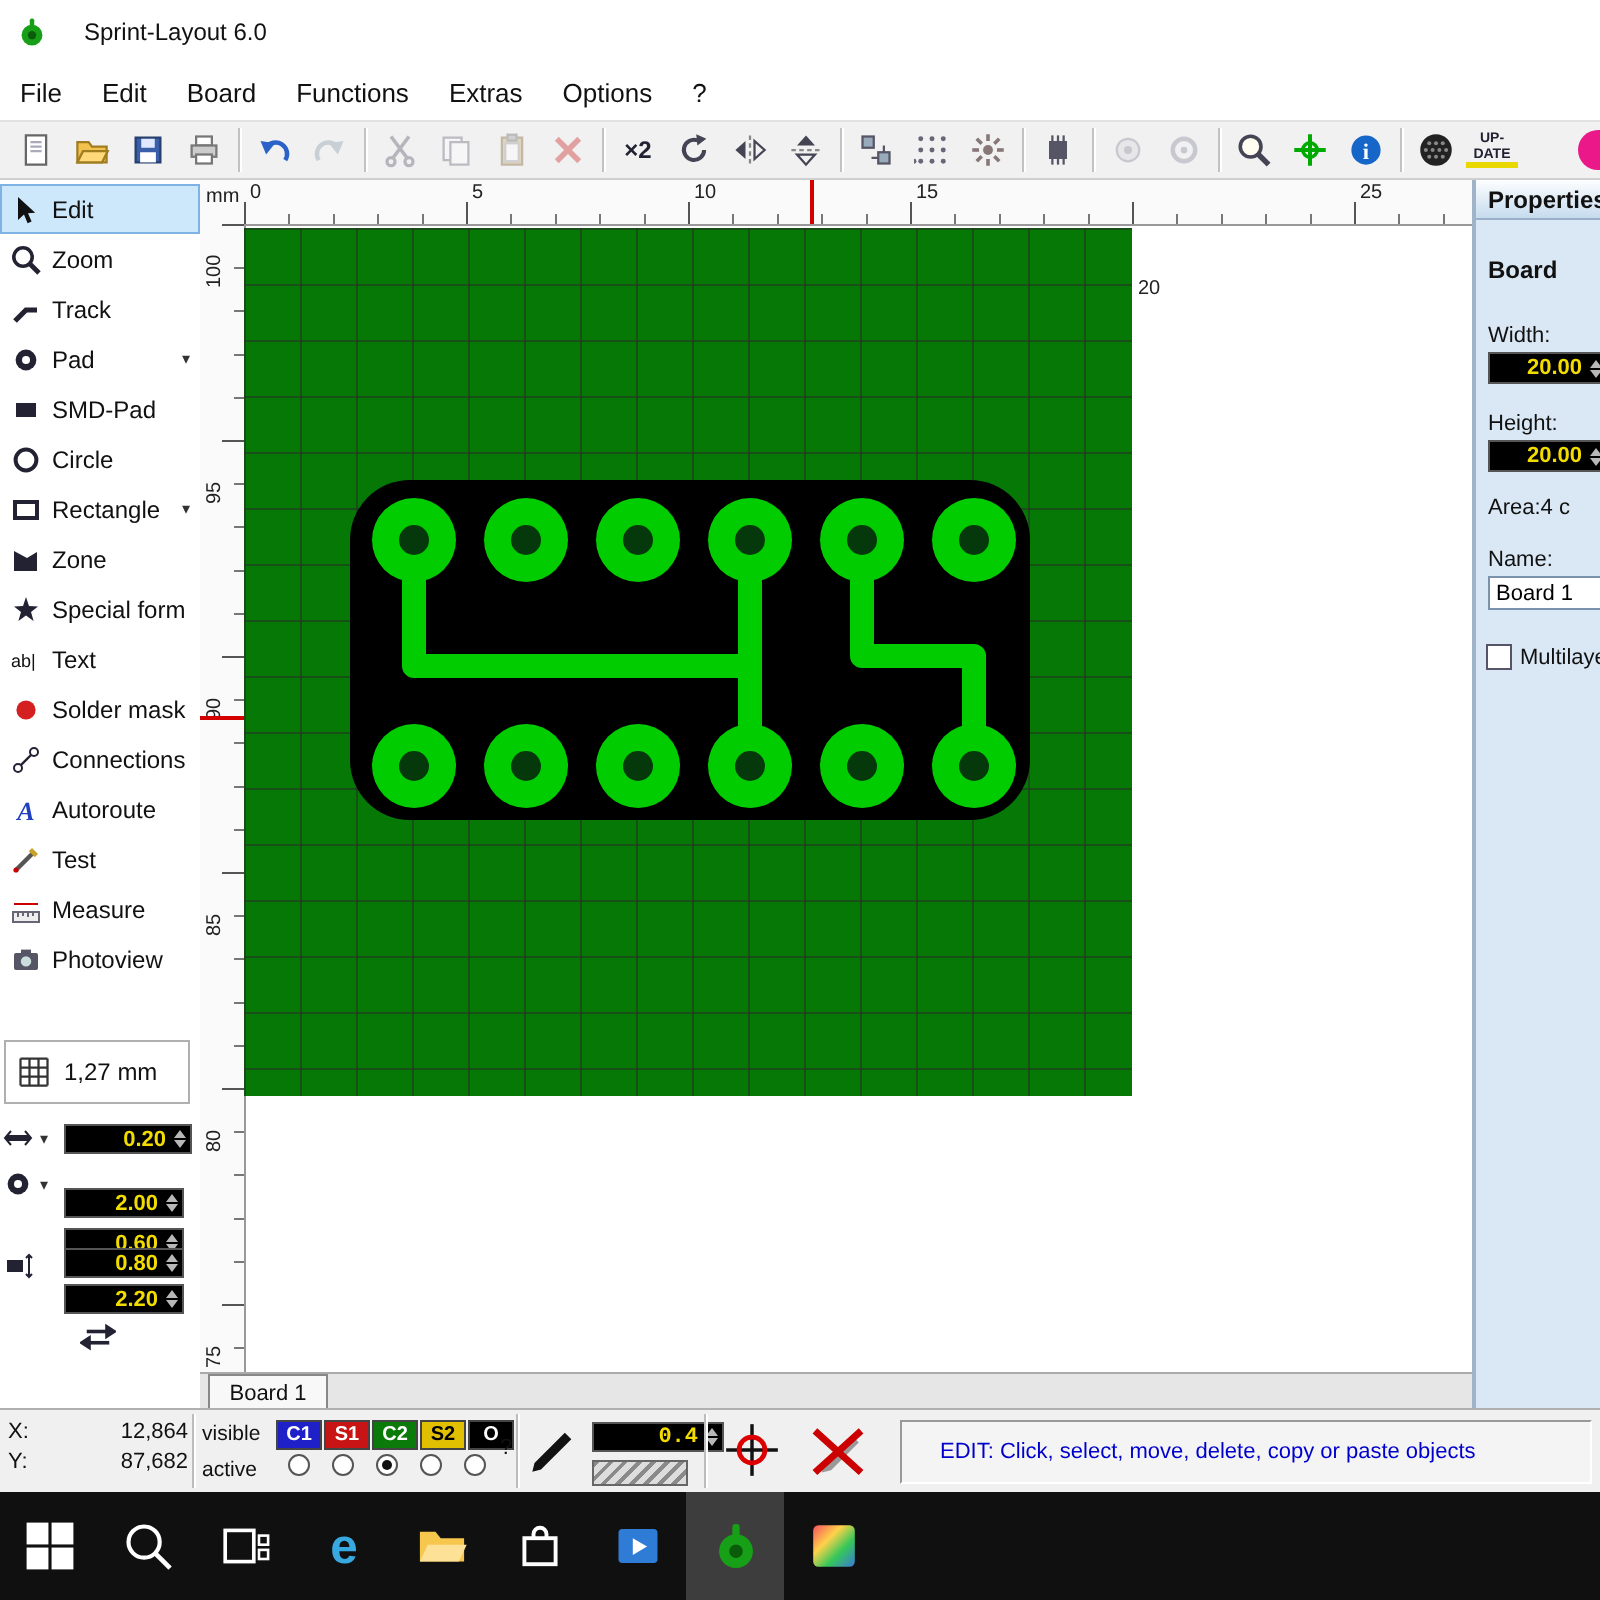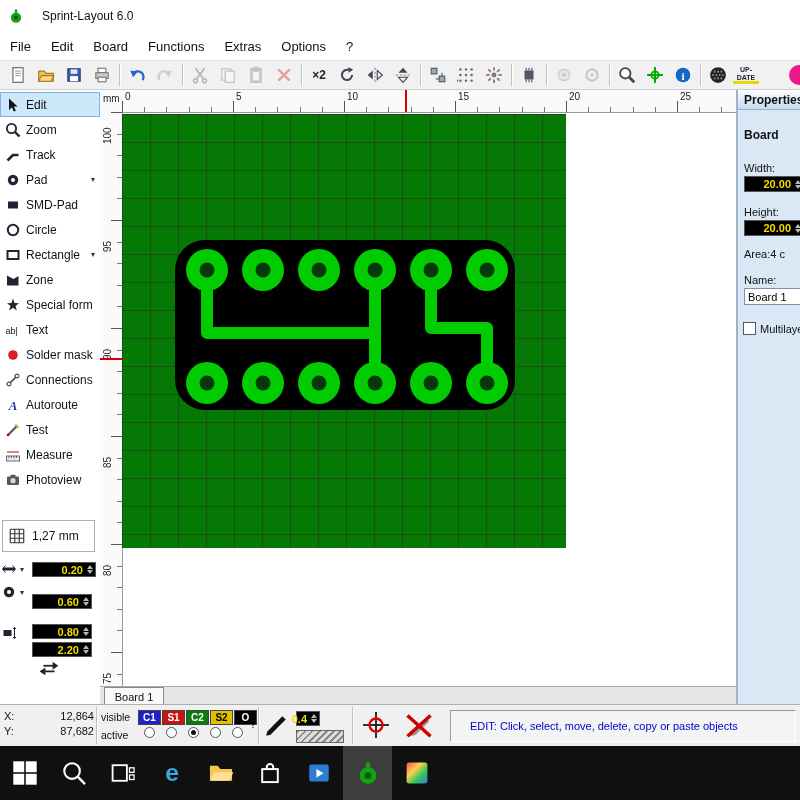--- a/index.html
+++ b/index.html
@@ -98,21 +98,21 @@
   .sb-lab{position:absolute;left:101px;font-size:10.5px;}
   .chips{position:absolute;left:138px;top:5px;display:flex;}
   .chip{width:21px;height:13px;margin-right:1px;font-size:10px;font-weight:bold;text-align:center;
         line-height:13px;border:1px solid #444;}
   .radios{position:absolute;left:138px;top:22px;display:flex;}
   .rwrap{width:22px;display:flex;justify-content:center;}
   .radio{width:11px;height:11px;border-radius:50%;border:1px solid #555;background:#fff;box-sizing:border-box;}
   .radio.checked::after{content:"";display:block;width:5px;height:5px;border-radius:50%;background:#111;margin:2px;}
   .sb-help{position:absolute;left:250px;top:13px;}
   .sb-icon{position:absolute;}
-  .sb-track{left:296px;top:6px;width:24px;height:15px;}
+  .sb-track{left:296px;top:6px;width:66px;height:15px;font-family:Liberation Mono, monospace;}
   .hatch{position:absolute;left:296px;top:25px;width:46px;height:11px;border:1px solid #666;
          background:repeating-linear-gradient(135deg,#8a8a8a 0 2px,#ddd 2px 5px);}
   .sb-msg{position:absolute;left:450px;top:5px;right:4px;height:30px;background:#f4f4f4;
           border:1px solid #999;border-right-color:#fff;border-bottom-color:#fff;
           color:#0000cc;display:flex;align-items:center;padding-left:19px;white-space:nowrap;overflow:hidden;}
 
   
   .taskbar{position:absolute;left:0;top:746px;width:800px;height:54px;background:#101010;display:flex;}
   .tslot{width:49px;height:54px;display:flex;align-items:center;justify-content:center;}
   .tslot.active{background:#3d3d3d;}
@@ -575,21 +575,21 @@
       </svg>
     </span>
     <span class="darr" style="left: 20px; top: 30px;">▾</span>
     <div class="nfield" style="left: 32px; top: 36px; width: 60px; height: 15px;">
       <span>2.00</span>
       <span class="spin">
         <i class="up"></i>
         <i class="dn"></i>
       </span>
     </div>
-    <div class="nfield" style="left: 32px; top: 36px; width: 60px; height: 15px;">
+    <div class="nfield" style="left: 32px; top: 56px; width: 60px; height: 15px;">
       <span>0.60</span>
       <span class="spin">
         <i class="up"></i>
         <i class="dn"></i>
       </span>
     </div>
     <span class="icon" style="position: absolute; left: 1px; top: 67px;">
       <svg width="16" height="16" viewBox="0 0 16 16">
         <rect x="2.5" y="5" width="8" height="6" fill="#223"></rect>
         <g stroke="#223" fill="none">
@@ -625,21 +625,21 @@
     </span>
   </div>
 
 <div class="canvas">
   <div class="corner">mm</div>
   <div class="hruler" id="hruler">
       <span class="hr-num" style="left: 3px;">0</span>
       <span class="hr-num" style="left: 114px;">5</span>
       <span class="hr-num" style="left: 225px;">10</span>
       <span class="hr-num" style="left: 336px;">15</span>
-      <span class="hr-num" style="left: 447px;">20</span>
+      <span class="hr-num" style="left: 447px; margin-top: 48px;">20</span>
       <span class="hr-num" style="left: 558px;">25</span>
     </div>
   <div class="vruler" id="vruler">
       <span class="vr-num" style="top: 32px;">100</span>
       <span class="vr-num" style="top: 140px;">95</span>
       <span class="vr-num" style="top: 248px;">90</span>
       <span class="vr-num" style="top: 356px;">85</span>
       <span class="vr-num" style="top: 464px;">80</span>
       <span class="vr-num" style="top: 572px;">75</span>
     </div>

